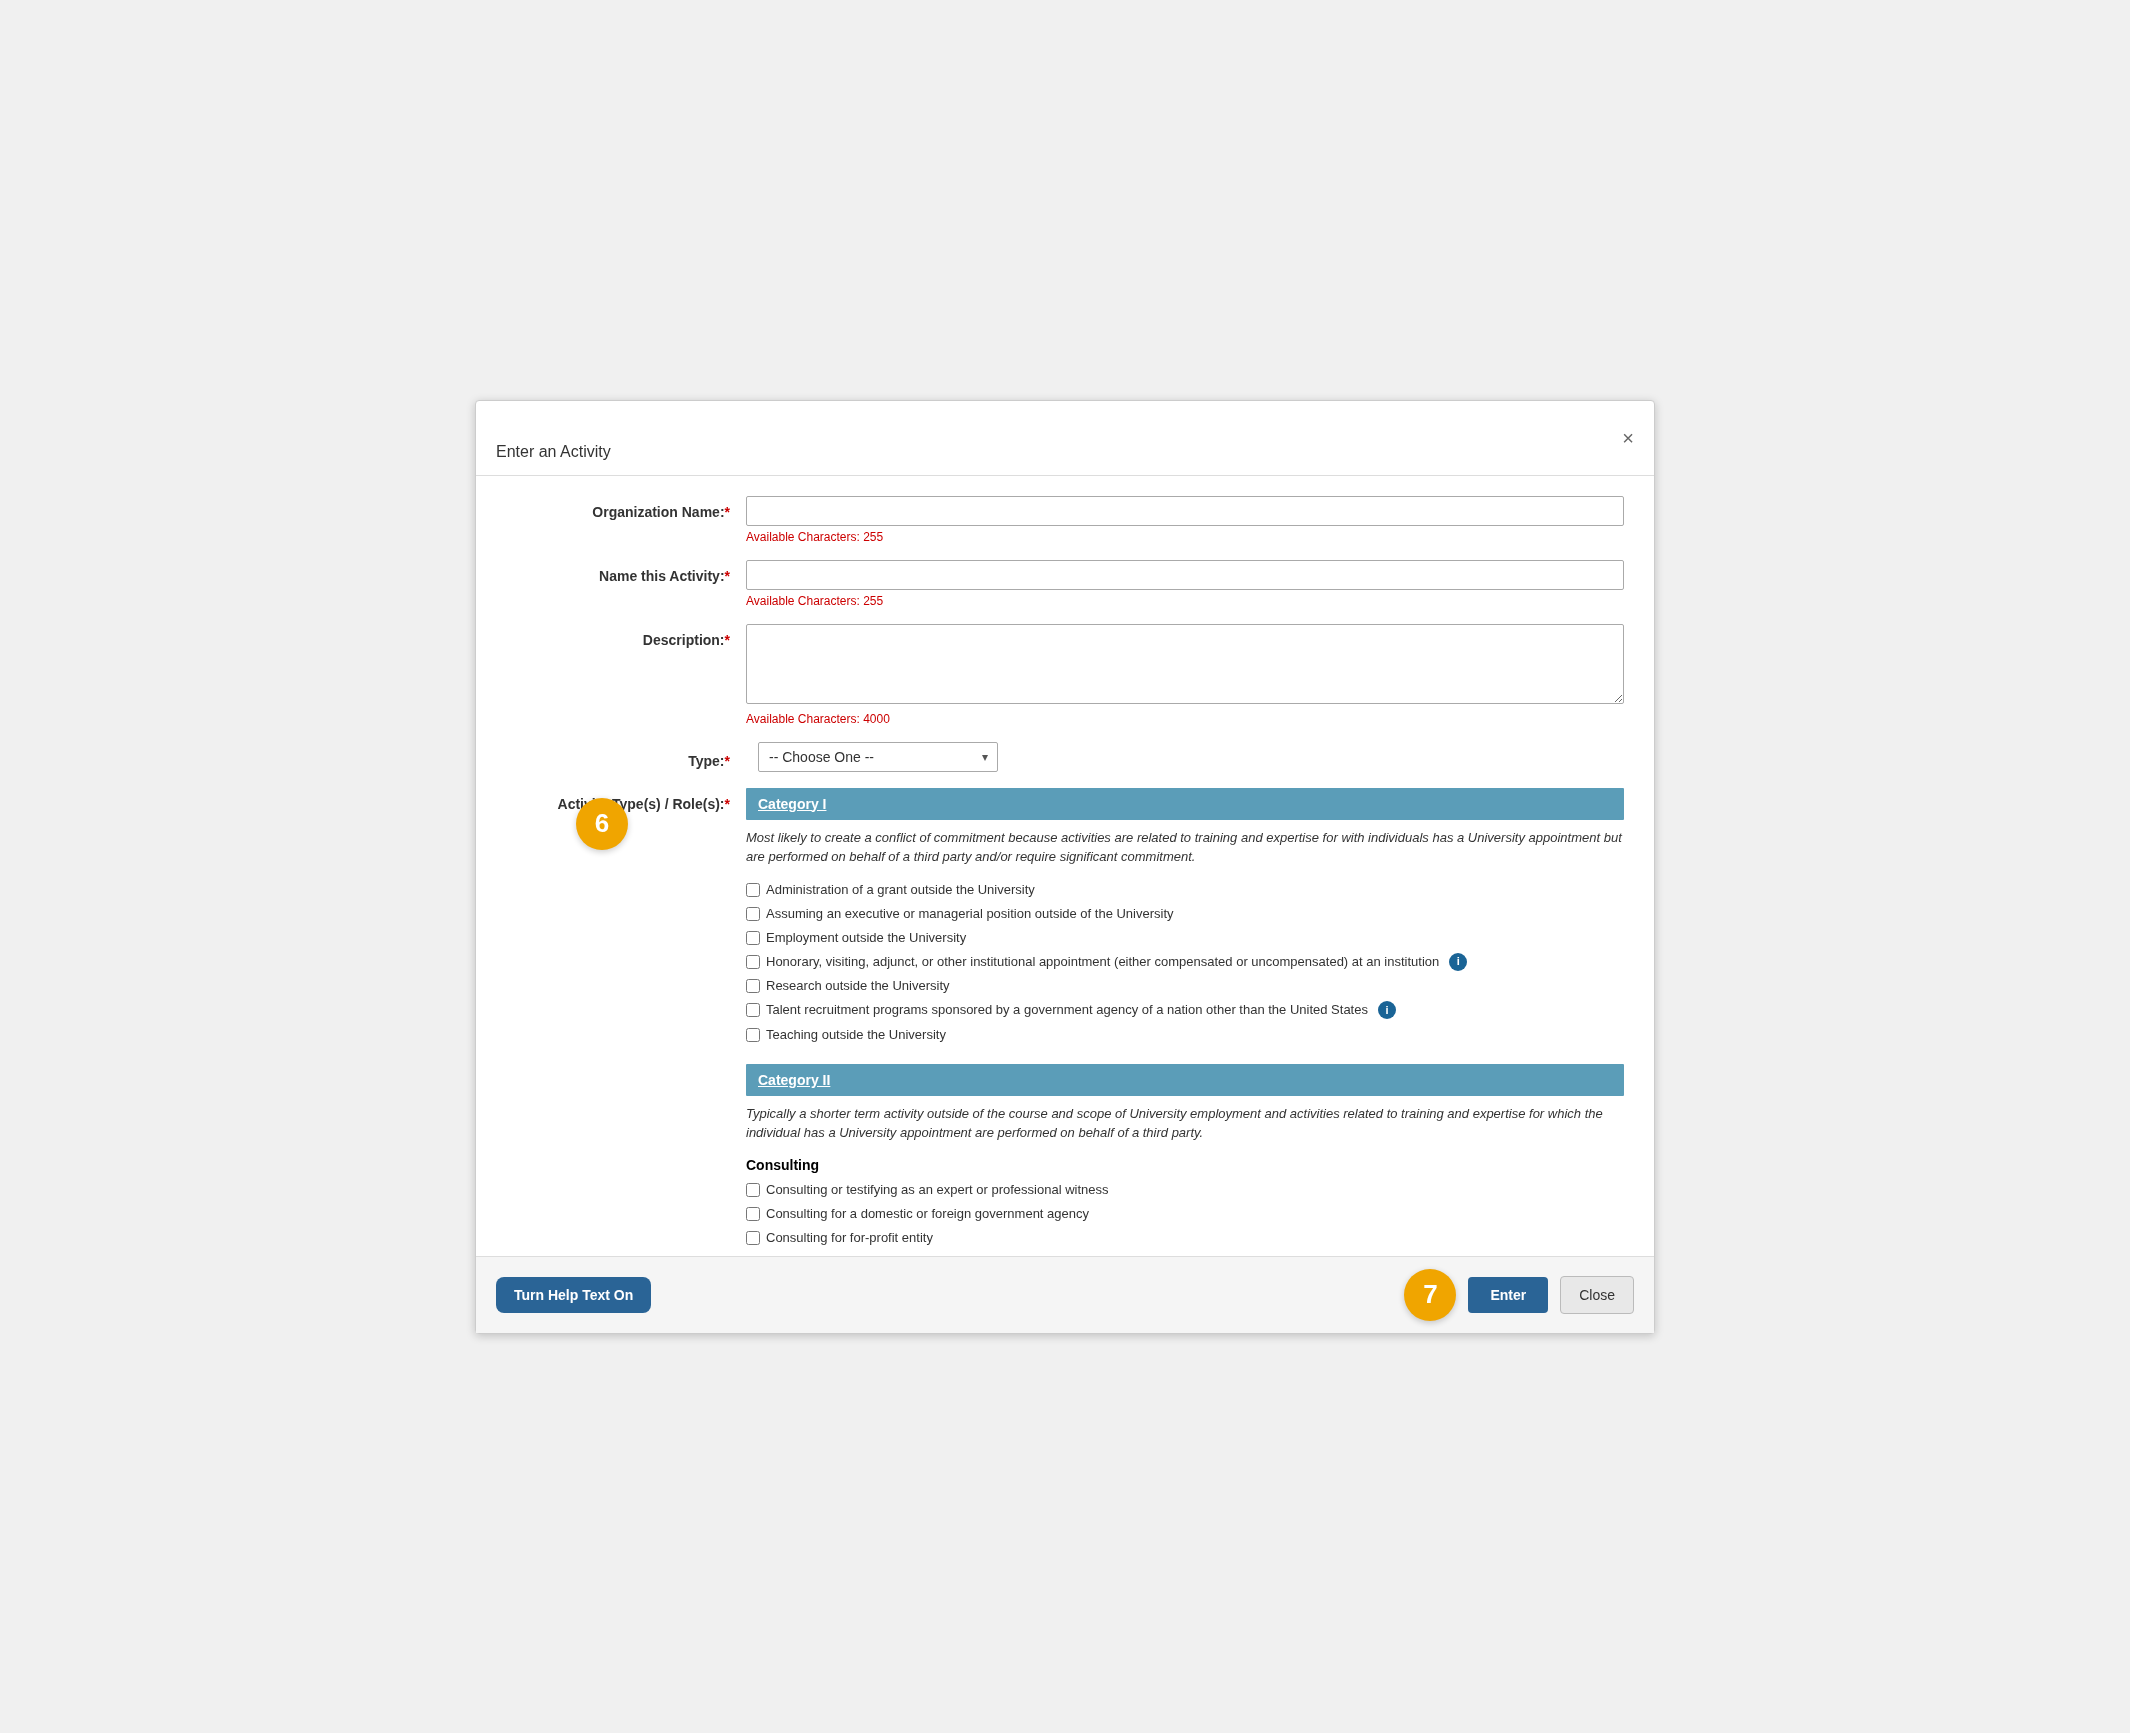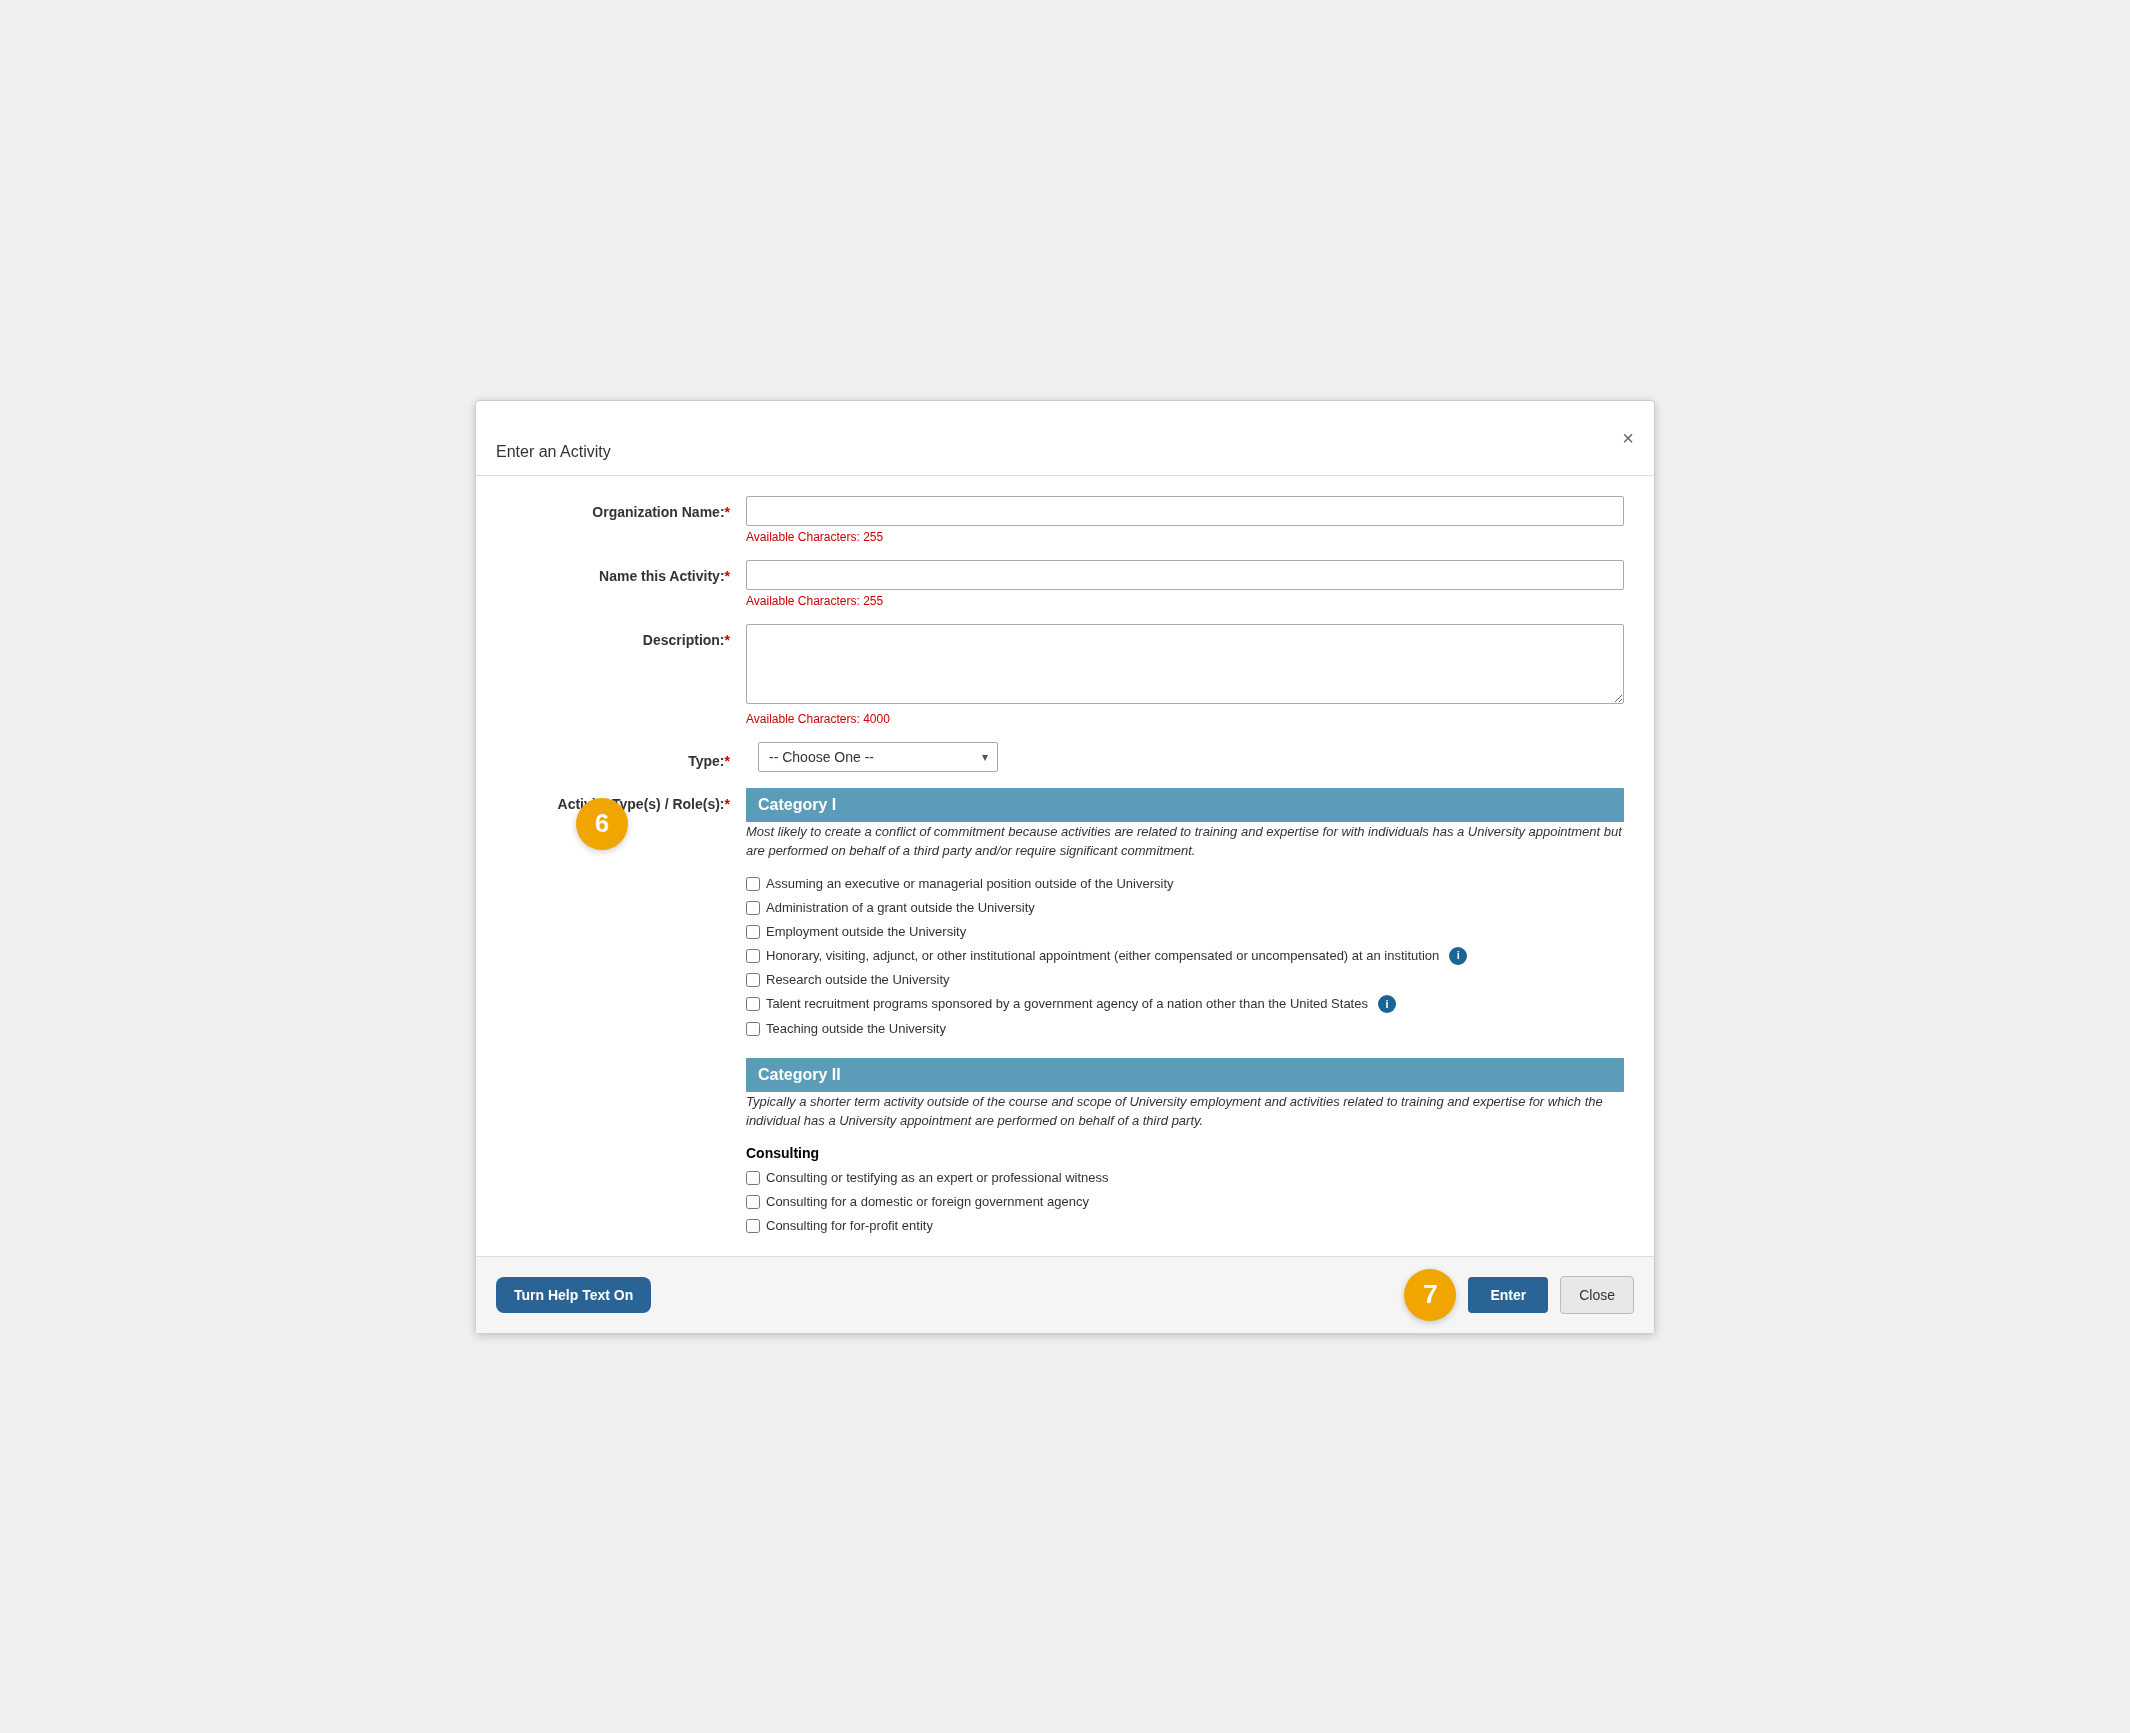--- a/index.html
+++ b/index.html
@@ -121,23 +121,25 @@
       font-size: 12px;
       color: #555;
     }
     .activity-section {
       flex: 1;
     }
     .category-header {
       background: #5b9db8;
       color: #fff;
       padding: 8px 12px;
-      font-size: 16px;
-      font-weight: bold;
+      font-size: 14px;
+      font-weight: bold;
+      margin-bottom: 8px;
       border-radius: 1px;
+      text-decoration: underline;
     }
     .category-desc {
       font-style: italic;
       font-size: 13px;
       color: #333;
       margin-bottom: 14px;
       line-height: 1.5;
     }
     .checkbox-item {
       display: flex;
@@ -320,25 +322,25 @@
 
         <div class="category-block">
           <div class="category-header">
             <span>Category I</span>
           </div>
           <p class="category-desc">Most likely to create a conflict of commitment because activities are related to training and expertise for with individuals has a University appointment but are performed on behalf of a third party and/or require significant commitment.</p>
 
           <div>
             <div class="checkbox-item">
               <input type="checkbox" style="">
+              <label>Administration of a grant outside the University</label>
+            </div>
+            <div class="checkbox-item">
+              <input type="checkbox" style="">
               <label>Assuming an executive or managerial position outside of the University</label>
-            </div>
-            <div class="checkbox-item">
-              <input type="checkbox" style="">
-              <label>Administration of a grant outside the University</label>
             </div>
             <div class="checkbox-item">
               <input type="checkbox" style="">
               <label>Employment outside the University</label>
             </div>
             <div class="checkbox-item">
               <input type="checkbox" style="">
               <label>Honorary, visiting, adjunct, or other institutional appointment (either compensated or uncompensated) at an institution</label>
               <span class="info-icon">i</span>
             </div>

